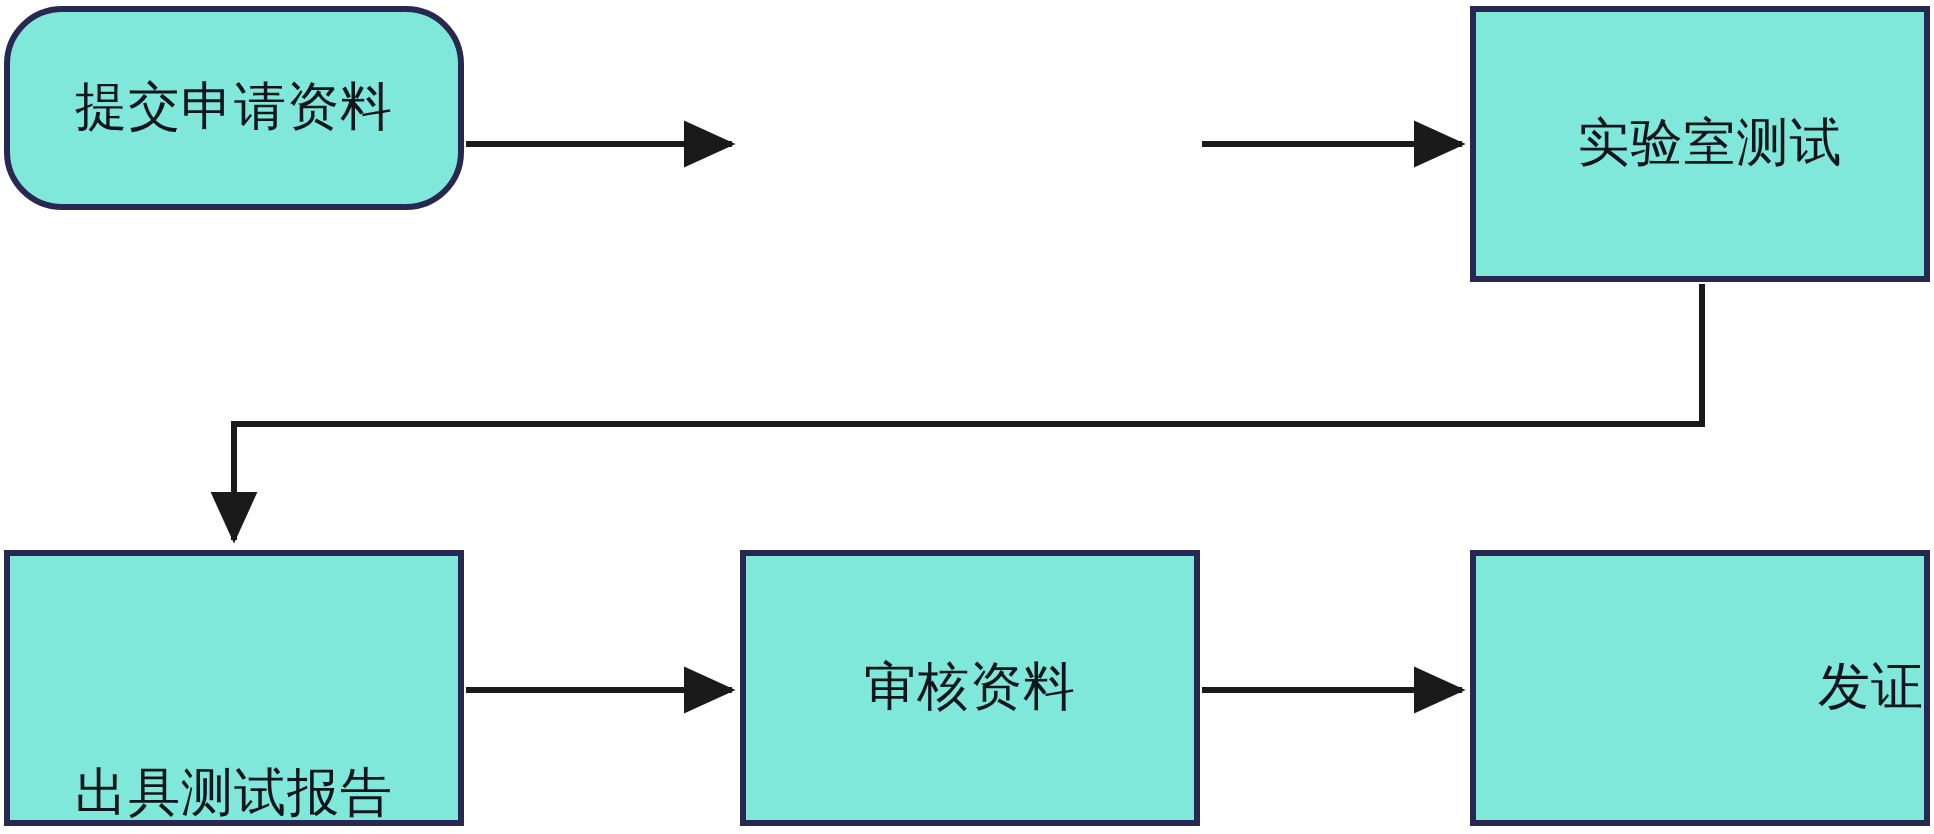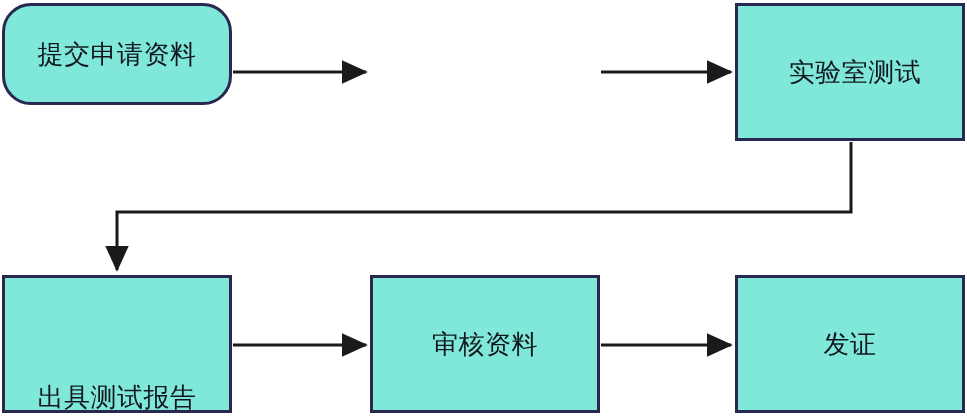--- a/index.html
+++ b/index.html
@@ -76,17 +76,17 @@
   </div>
 
   <div class="node" style="left:2px; top:275px; width:230px; height:138px;align-items:flex-end;">
     <span class="node-label">出具测试报告</span>
   </div>
 
   <div class="node" style="left:370px; top:275px; width:230px; height:138px;">
     <span class="node-label">审核资料</span>
   </div>
 
-  <div class="node" style="left:735px; top:275px; width:230px; height:138px;">
+  <div class="node" style="left:735px; top:275px; width:230px; height:138px;justify-content:flex-end;">
     <span class="node-label">发证</span>
   </div>
 
 </div>
 
 </body></html>

